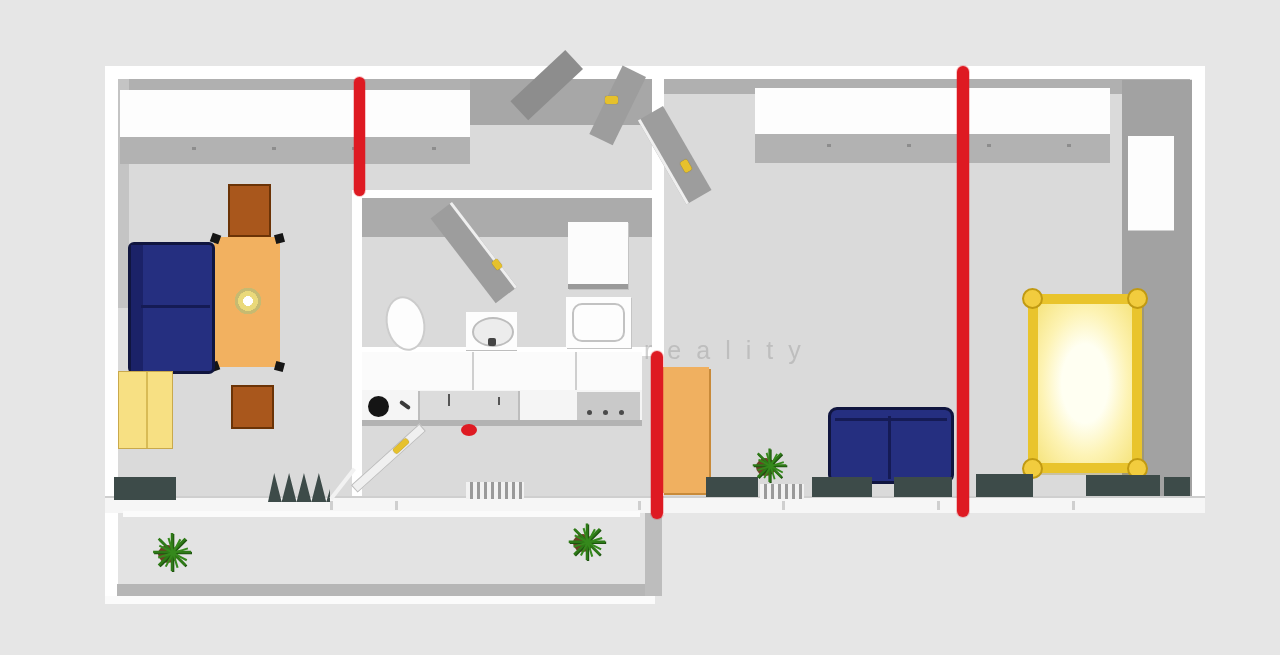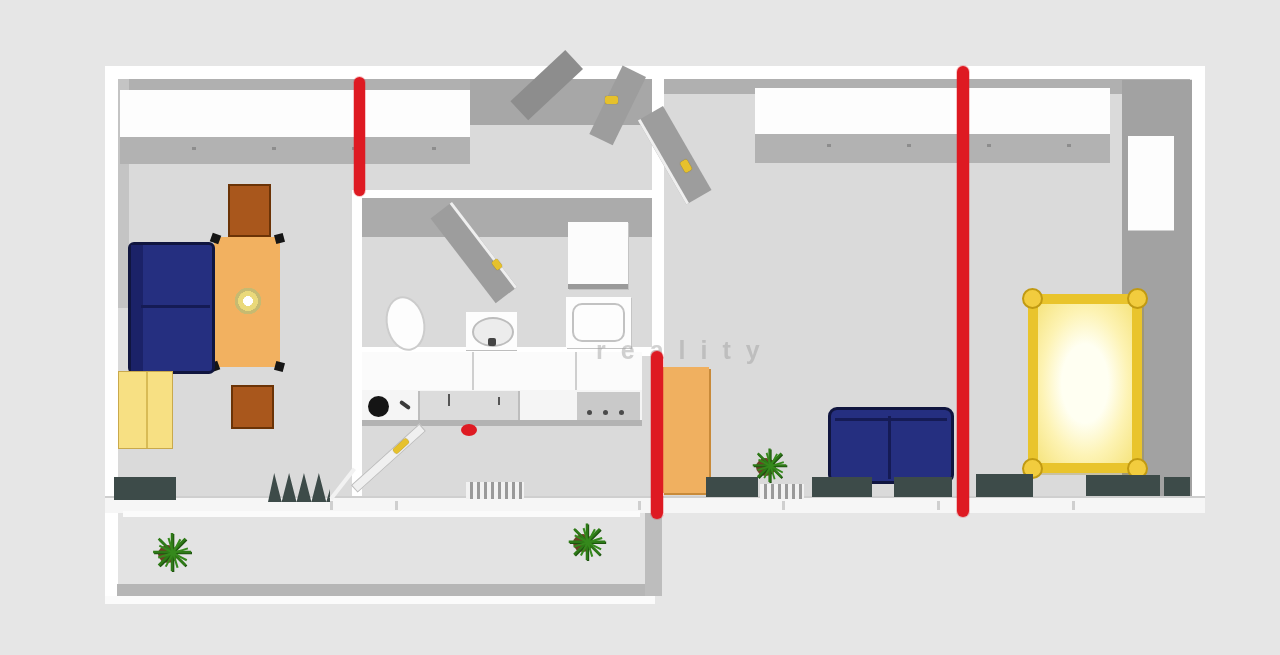--- a/index.html
+++ b/index.html
@@ -83,21 +83,21 @@
   .plant .leaves{position:absolute;left:0;top:0;width:100%;height:100%;
                  color:#2e7a17;line-height:1;text-shadow:1px 1px 0 #1e5410;}
   .plant .l2{transform:rotate(28deg) scale(.82);color:#35891c;text-shadow:none;}
 
   
   .redline{background:#de1a22;border-radius:6px;box-shadow:0 0 0 1px rgba(222,26,34,.25);}
   .reddot{background:#de1a22;border-radius:50%;}
 
   
   .wm1{color:rgba(158,158,158,.40);font-weight:700;letter-spacing:2px;white-space:nowrap;}
-  .wm2{color:rgba(158,158,158,.48);font-weight:700;letter-spacing:15px;white-space:nowrap;}
+  .wm2{color:rgba(158,158,158,.48);font-weight:400;letter-spacing:15px;white-space:nowrap;margin-left:48px;}
 </style>
 </head>
 <body>
 
 <div class="stage">
 
   <div class="abs floor" style="left:117px;top:78px;width:535px;height:420px;"></div>
   <div class="abs floor" style="left:663px;top:78px;width:527px;height:420px;"></div>
   <div class="abs floor-balcony" style="left:117px;top:513px;width:530px;height:75px;"></div>
 

